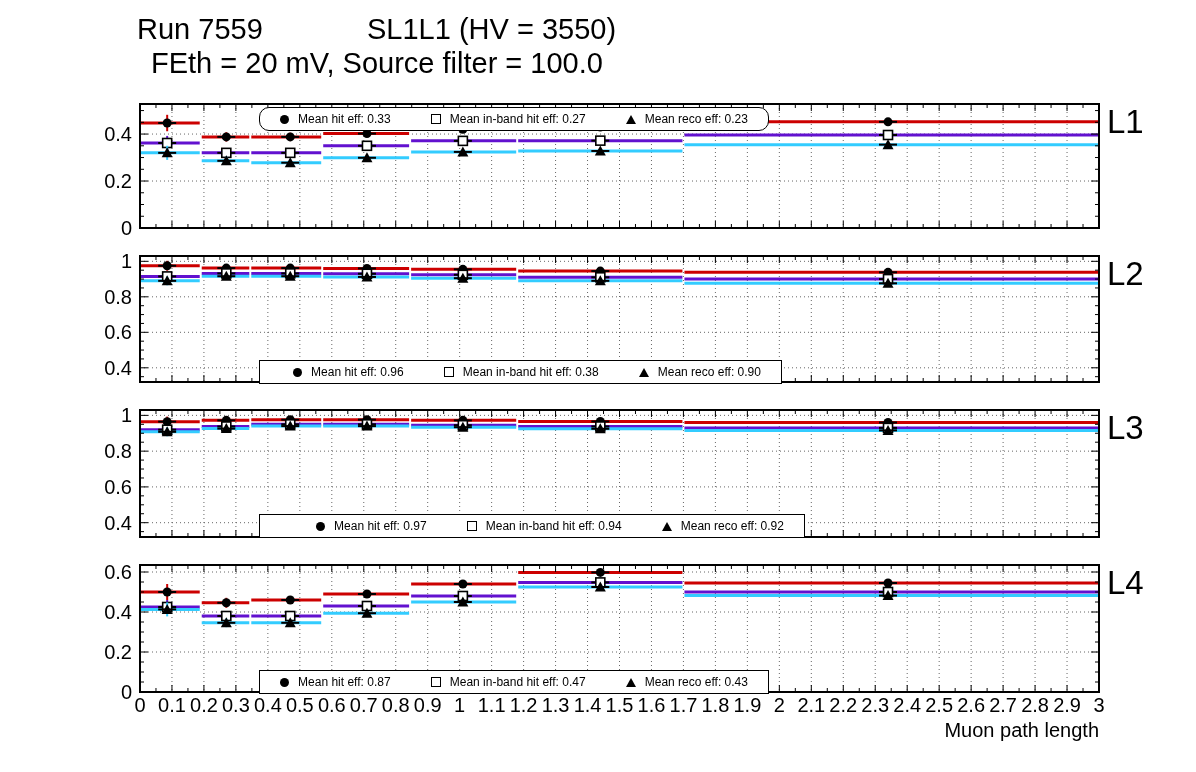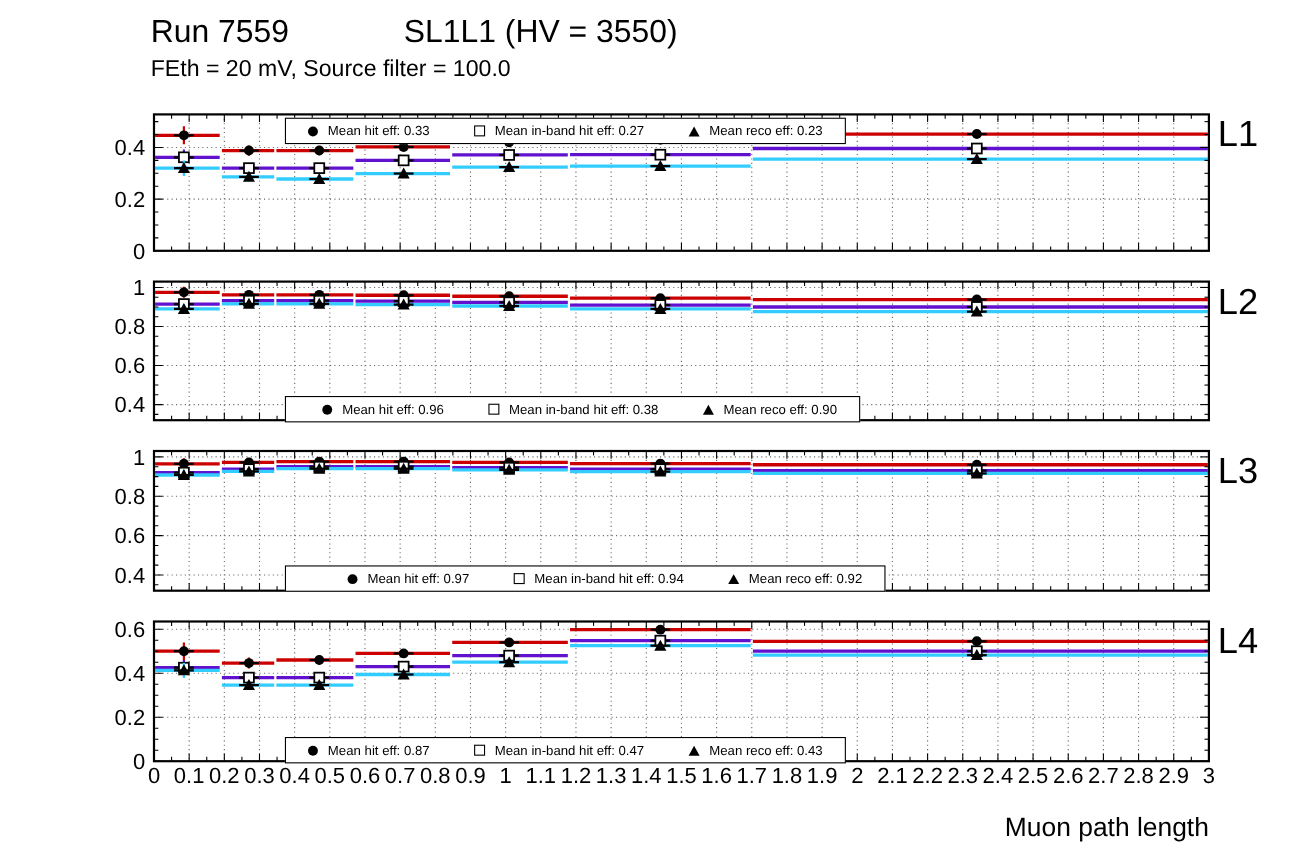--- a/index.html
+++ b/index.html
@@ -2,33 +2,33 @@
 <html><head>
 <meta charset="utf-8">
 <style>
   html,body{margin:0;padding:0;background:#ffffff;}
   .stage{
     position:relative;width:1196px;height:772px;background:#ffffff;overflow:hidden;
     font-family:"Liberation Sans", sans-serif;color:#000;margin-left:22px;
   }
   .title-line1{position:absolute;left:115px;top:13px;font-size:29px;line-height:32px;white-space:nowrap;}
   .title-line1 .chamber{position:absolute;left:230px;top:0;white-space:nowrap;}
-  .title-line2{position:absolute;left:115px;top:47px;font-size:21px;line-height:32px;white-space:nowrap;}
+  .title-line2{position:absolute;left:129px;top:47px;font-size:29px;line-height:32px;white-space:nowrap;}
   svg#plot{position:absolute;left:0;top:0;}
   .legend{
     position:absolute;left:237px;width:508px;height:22px;
     background:#ffffff;border:1px solid #000;
     display:flex;align-items:center;justify-content:space-around;
     font-size:12px;white-space:nowrap;z-index:5;
   }
   .legend .entry{display:flex;align-items:center;gap:9px;}
   .glyph-circle{width:9px;height:9px;border-radius:50%;background:#000;display:inline-block;}
   .glyph-square{width:8px;height:8px;background:#fff;border:1.4px solid #000;display:inline-block;}
   .glyph-triangle{width:0;height:0;border-left:5px solid transparent;border-right:5px solid transparent;border-bottom:9px solid #000;display:inline-block;}
-  .x-axis-title{position:absolute;right:119px;top:739px;font-size:24px;white-space:nowrap;}
+  .x-axis-title{position:absolute;right:119px;top:719px;font-size:20px;white-space:nowrap;}
 </style>
 </head>
 <body>
 
 <div class="stage">
   <div class="title-line1">
     <span>Run 7559</span>
     <span class="chamber">SL1L1 (HV = 3550)</span>
   </div>
   <div class="title-line2">FEth = 20 mV, Source filter = 100.0</div>
@@ -1141,21 +1141,21 @@
       <text x="885.2000000000002" y="712" text-anchor="middle" font-size="20" fill="#000" font-family="&quot;Liberation Sans&quot;, sans-serif">2.4</text>
       <text x="917.1666666666667" y="712" text-anchor="middle" font-size="20" fill="#000" font-family="&quot;Liberation Sans&quot;, sans-serif">2.5</text>
       <text x="949.1333333333333" y="712" text-anchor="middle" font-size="20" fill="#000" font-family="&quot;Liberation Sans&quot;, sans-serif">2.6</text>
       <text x="981.1" y="712" text-anchor="middle" font-size="20" fill="#000" font-family="&quot;Liberation Sans&quot;, sans-serif">2.7</text>
       <text x="1013.0666666666668" y="712" text-anchor="middle" font-size="20" fill="#000" font-family="&quot;Liberation Sans&quot;, sans-serif">2.8</text>
       <text x="1045.0333333333333" y="712" text-anchor="middle" font-size="20" fill="#000" font-family="&quot;Liberation Sans&quot;, sans-serif">2.9</text>
       <text x="1077" y="712" text-anchor="middle" font-size="20" fill="#000" font-family="&quot;Liberation Sans&quot;, sans-serif">3</text>
     </svg>
 
   <div id="legends">
-      <div class="legend" style="top: 107px;">
+      <div class="legend" style="top: 107px; border-radius: 10px;">
         <span class="entry">
           <span class="glyph-circle"></span>
           <span>Mean hit  eff: 0.33</span>
         </span>
         <span class="entry">
           <span class="glyph-square"></span>
           <span>Mean in-band hit eff: 0.27</span>
         </span>
         <span class="entry">
           <span class="glyph-triangle"></span>

